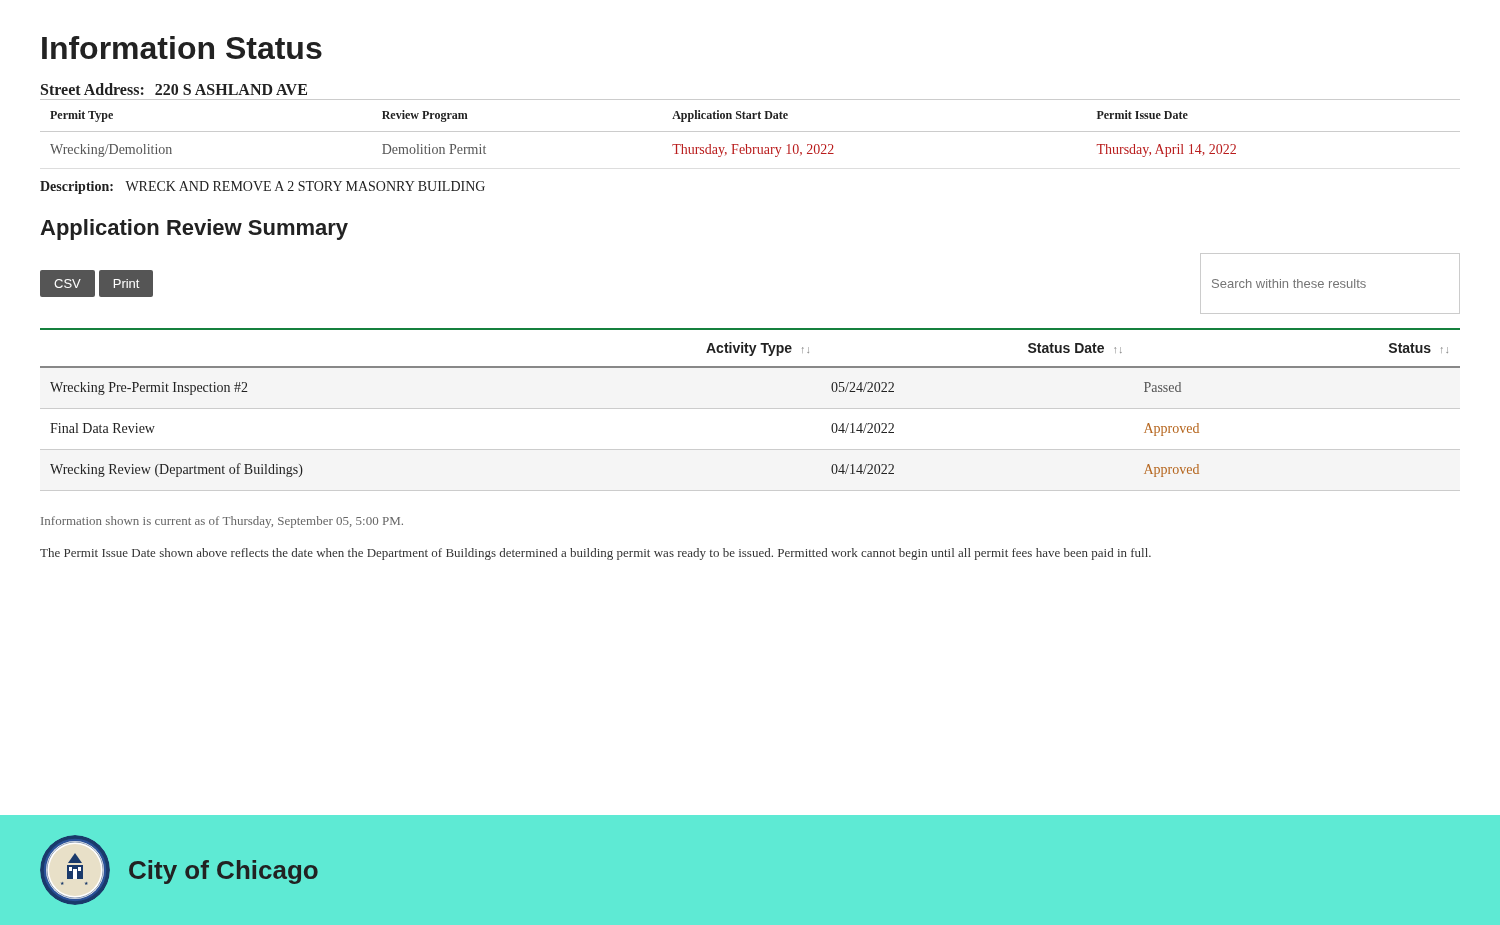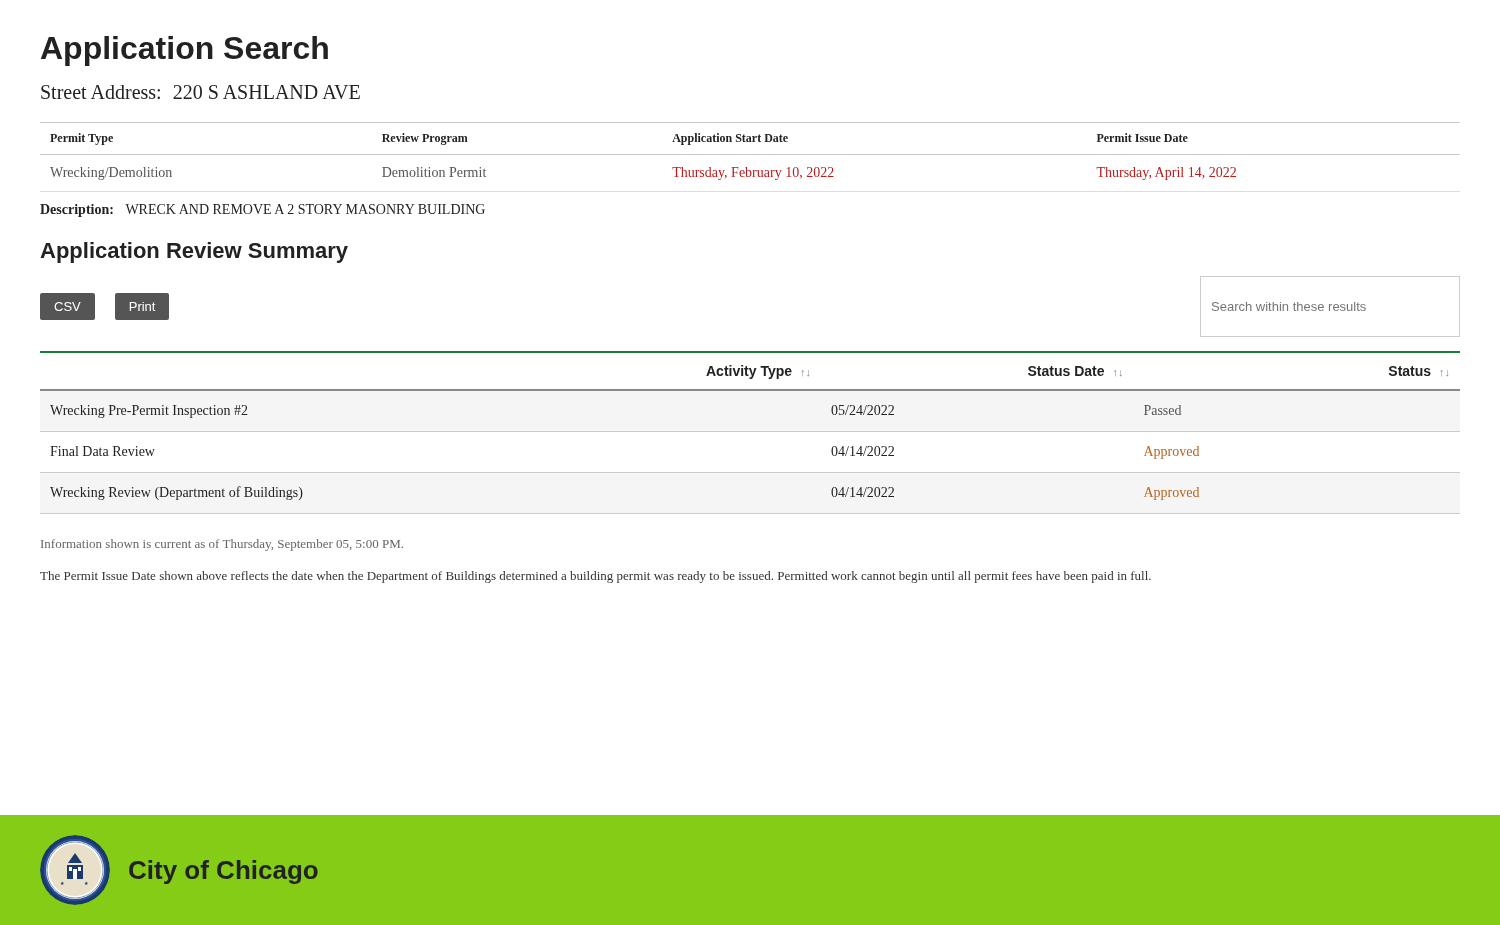--- a/index.html
+++ b/index.html
@@ -4,35 +4,35 @@
   <style>
     * { box-sizing: border-box; margin: 0; padding: 0; }
     body { font-family: Georgia, 'Times New Roman', serif; font-size: 15px; color: #222; background: #fff; }
 
     .page-container { max-width: 1500px; min-height: 925px; display: flex; flex-direction: column; }
 
     .main-content { padding: 30px 40px 30px 40px; flex: 1; }
 
     h1.page-title { font-size: 32px; font-weight: bold; margin-bottom: 14px; font-family: Arial, sans-serif; }
 
-    .street-address { font-size: 20px; font-weight: normal; margin-bottom: 18px; }
+    .street-address { font-size: 16px; font-weight: bold; }
 
     .permit-table { width: 100%; border-collapse: collapse; margin-bottom: 10px; }
     .permit-table th { text-align: left; font-weight: bold; font-size: 12px; padding: 8px 10px; border-top: 1px solid #ccc; border-bottom: 1px solid #ccc; }
     .permit-table td { text-align: left; font-size: 14px; padding: 10px 10px; color: #555; border-bottom: 1px solid #ddd; }
     .permit-table td.date-cell { color: #b91c1c; }
 
     .description-row { font-size: 14px; margin: 10px 0 20px 0; color: #222; }
     .description-row span.label { font-weight: bold; }
     .description-row span.value { margin-left: 8px; }
 
     h2.section-title { font-size: 22px; font-weight: bold; margin-bottom: 12px; font-family: Arial, sans-serif; }
 
     .toolbar { display: flex; align-items: center; justify-content: space-between; margin-bottom: 14px; }
-    .toolbar-left { display: flex; gap: 20px; }
+    .toolbar-left { display: flex; gap: 4px; }
     .btn-csv, .btn-print {
       background: #555;
       color: #fff;
       border: none;
       padding: 6px 14px;
       font-size: 13px;
       cursor: pointer;
       font-family: Arial, sans-serif;
       border-radius: 2px;
     }
@@ -59,38 +59,38 @@
     .review-table th .sort-icon { font-size: 11px; margin-left: 4px; color: #888; }
     .review-table td { font-size: 14px; padding: 12px 10px; border-bottom: 1px solid #ccc; }
     .review-table tr:nth-child(odd) td { background: #f5f5f5; }
     .review-table tr:nth-child(even) td { background: #fff; }
     .status-passed { color: #555; }
     .status-approved { color: #b5651d; }
 
     .info-text { font-size: 13px; color: #666; margin-bottom: 10px; line-height: 1.6; }
     .info-text-main { font-size: 13px; color: #333; line-height: 1.7; margin-bottom: 20px; }
 
-    .footer { background: #84cc16; padding: 20px 40px; display: flex; align-items: center; gap: 18px; min-height: 105px; }
+    .footer { background: #5eead4; padding: 20px 40px; display: flex; align-items: center; gap: 18px; min-height: 105px; }
     .footer-city-name { font-size: 26px; font-weight: bold; font-family: Arial, sans-serif; color: #222; }
 
     
     .seal-circle { border-radius: 50%; overflow: hidden; width: 70px; height: 70px; }
 
     
     .col-activity { width: 55%; }
     .col-statusdate { width: 22%; }
     .col-status { width: 23%; margin-top: 32px; }
   </style>
 </head>
 <body>
 
 <div class="page-container">
   <div class="main-content">
 
-    <h1 class="page-title">Application Search</h1>
+    <h1 class="page-title">Information Status</h1>
 
     <div class="street-address">
       <span>Street Address:</span>
       <span style="margin-left:6px;">220 S ASHLAND AVE</span>
     </div>
 
     <table class="permit-table">
       <thead>
         <tr>
           <th>Permit Type</th>

